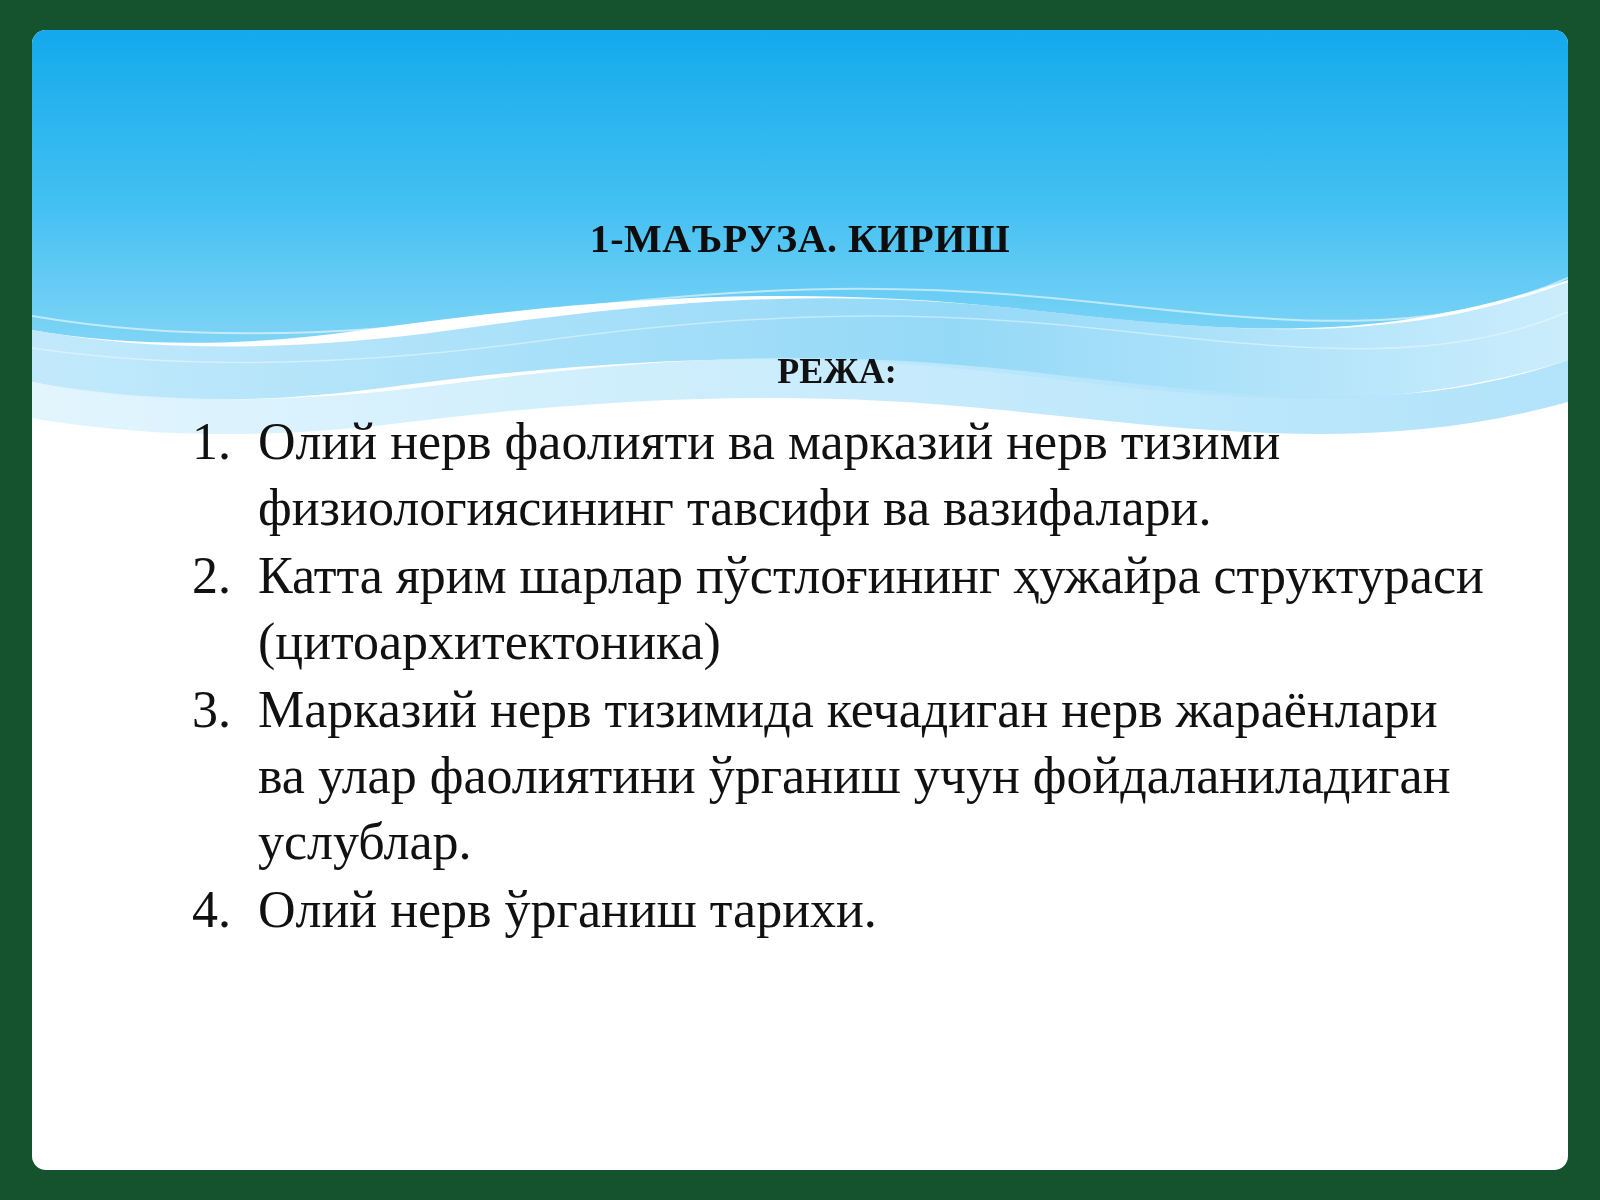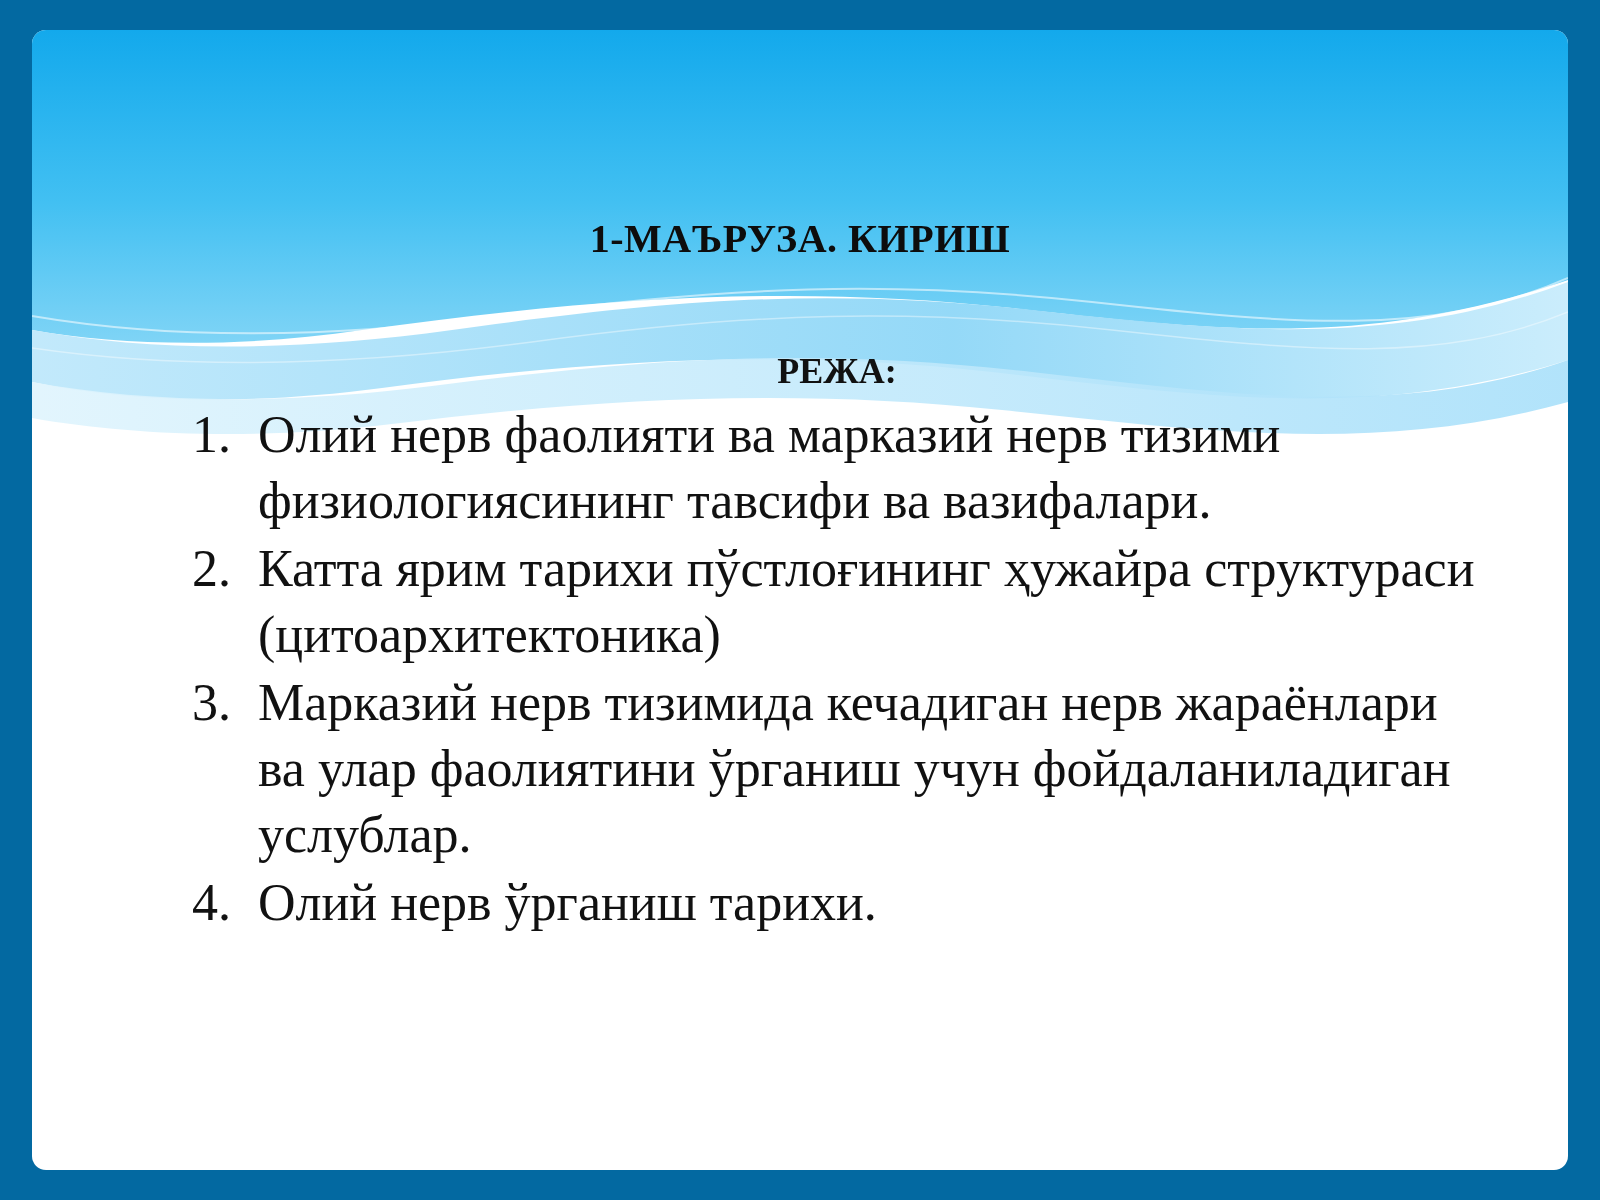--- a/index.html
+++ b/index.html
@@ -11,21 +11,21 @@
     width: 1600px;
     height: 1200px;
     font-family: "Liberation Serif", "DejaVu Serif", serif;
     overflow: hidden;
   }
 
   .slide {
     position: relative;
     width: 1600px;
     height: 1200px;
-    background: #0369a1;
+    background: #14532d;
     box-sizing: border-box;
   }
 
   
   .slide-inner {
     position: absolute;
     left: 32px;
     top: 30px;
     width: 1536px;
     height: 1140px;
@@ -68,21 +68,21 @@
     top: 320px;
     width: 1310px;
     z-index: 5;
   }
 
   .plan-label {
     text-align: center;
     font-size: 36px;
     font-weight: bold;
     color: #111111;
-    margin: 0 0 10px 0;
+    margin: 0 0 17px 0;
   }
 
   ol.plan-list {
     list-style: decimal;
     margin: 0;
     padding: 0 0 0 62px;
     font-size: 52px;
     line-height: 1.27;
     color: #111111;
   }
@@ -126,20 +126,20 @@
         <path d="M0,318 C150,340 320,336 500,312 C720,282 880,278 1080,300 C1280,322 1410,334 1536,282" fill="none" stroke="#FFFFFF" stroke-opacity="0.4" stroke-width="1.5"></path>
       </svg>
     </div>
 
     <div class="title">1-МАЪРУЗА. КИРИШ</div>
 
     <div class="content">
       <div class="plan-label">РЕЖА:</div>
       <ol class="plan-list">
         <li>Олий нерв фаолияти ва марказий нерв тизими физиологиясининг  тавсифи ва вазифалари.</li>
-        <li>Катта ярим тарихи пўстлоғининг ҳужайра структураси (цитоархитектоника)</li>
+        <li>Катта ярим шарлар пўстлоғининг ҳужайра структураси (цитоархитектоника)</li>
         <li>Марказий нерв тизимида кечадиган нерв жараёнлари ва улар фаолиятини ўрганиш учун фойдаланиладиган  услублар.</li>
         <li>Олий нерв ўрганиш тарихи.</li>
       </ol>
     </div>
 
   </div>
 </div>
 
 </body></html>

